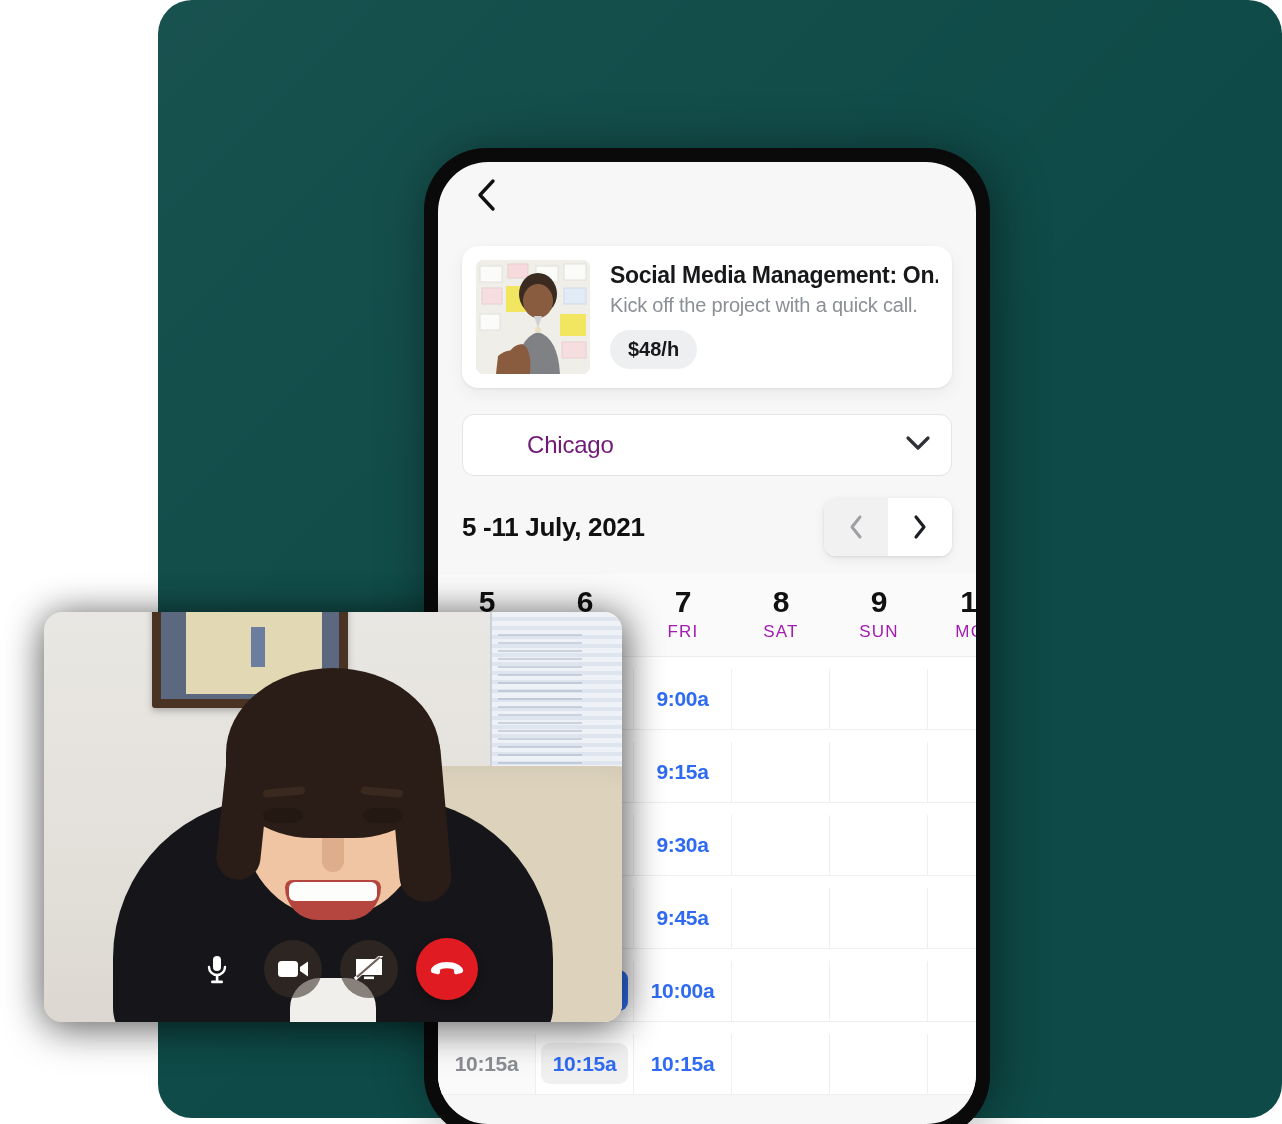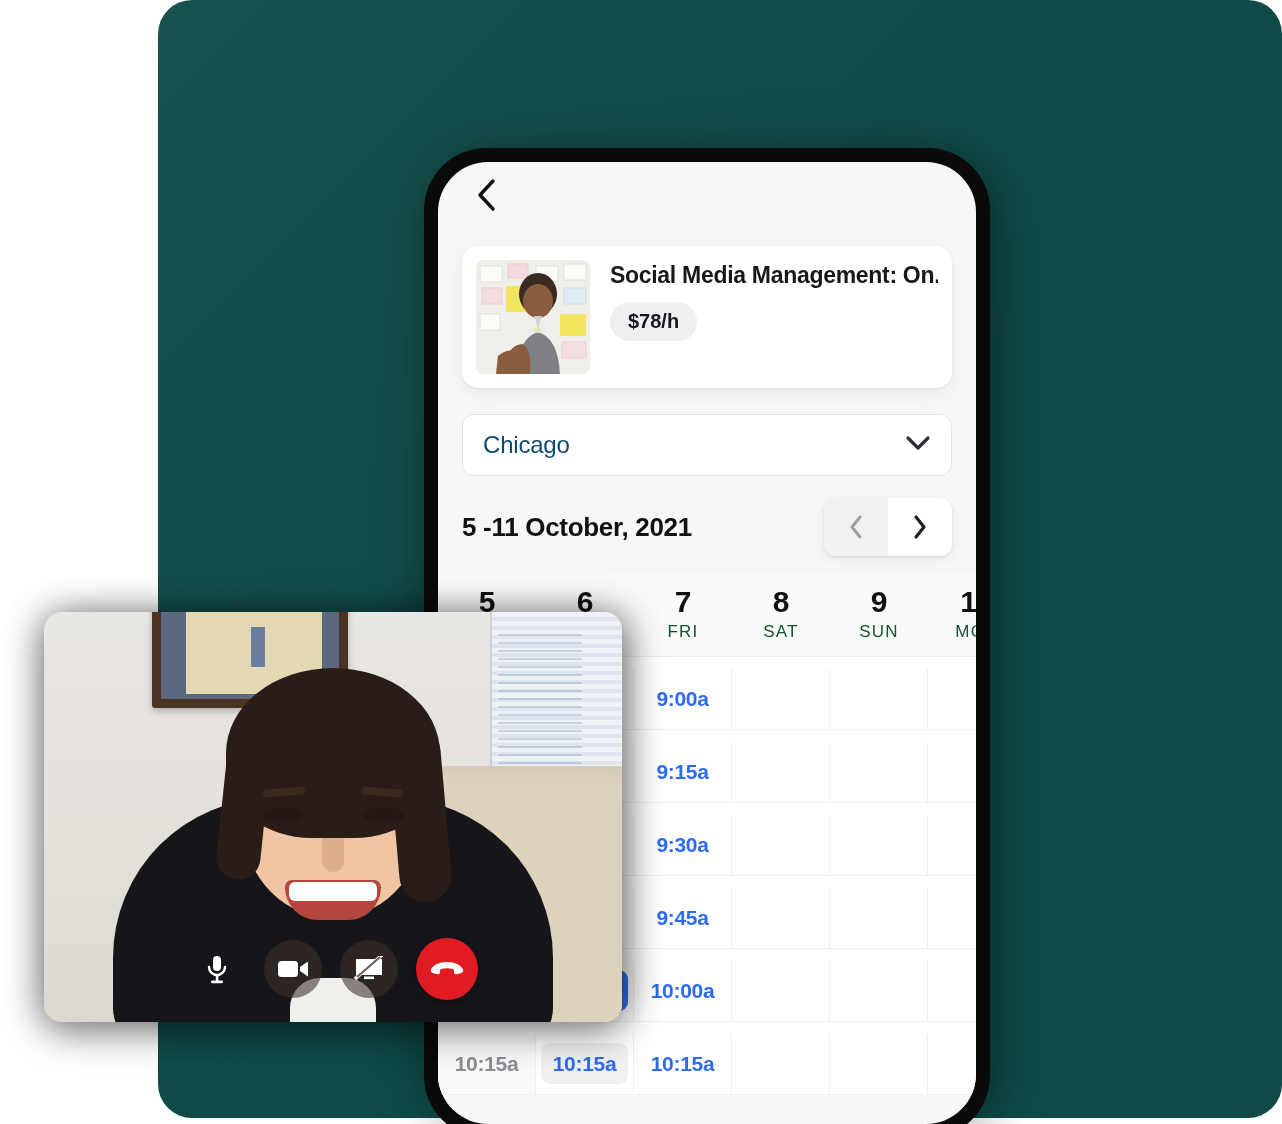--- a/index.html
+++ b/index.html
@@ -107,21 +107,21 @@
   }
 
   
   .loc-wrap { padding: 26px 24px 0 24px; }
   .loc-select {
     display:flex; align-items:center;
     height:62px; background:#fff;
     border:1px solid #e3e4e6; border-radius:12px;
     padding:0 20px; cursor:pointer;
   }
-  .loc-value { font-size:24px; color:#0c4a6e; letter-spacing:-.2px; }
+  .loc-value { font-size:24px; color:#701a75; letter-spacing:-.2px;margin-left:44px; }
   .loc-chev { margin-left:auto; }
 
   
   .range-row {
     display:flex; align-items:center;
     padding: 22px 24px 0 24px;
   }
   .range-label { font-size:26px; font-weight:700; color:#111; letter-spacing:-.3px; }
   .range-nav {
     margin-left:auto; display:flex;
@@ -137,21 +137,21 @@
 
   
   .cal { margin-top:18px; background:#fff; }
   .cal-head {
     display:grid; grid-template-columns: 98px 98px 98px 98px 98px 98px;
     background:#fafafa;
     border-bottom:1px solid #eceded;
   }
   .cal-head .dh { text-align:center; padding:12px 0 14px 0; }
   .dh .dnum { font-size:30px; font-weight:700; color:#111; line-height:1.05; }
-  .dh .dname { font-size:17px; font-weight:500; color:#14532d; letter-spacing:1.2px; margin-top:4px; }
+  .dh .dname { font-size:17px; font-weight:500; color:#a21caf; letter-spacing:1.2px; margin-top:4px; }
   .cal-body { display:grid; grid-template-columns: 98px 98px 98px 98px 98px 98px; }
   .slot {
     height:61px; display:flex; align-items:center; justify-content:center;
     border-right:1px solid #efeff0; border-bottom:1px solid #efeff0;
     font-size:21px; font-weight:600; letter-spacing:-.3px;
     cursor:pointer;
     margin-top:12px;
   }
   .slot.empty { cursor:default; }
   .slot.avail { color:#2f6bf2; }
@@ -298,38 +298,39 @@
               <ellipse cx="62" cy="41" rx="15" ry="17" fill="#8a5c3f"></ellipse>
               <path d="M40 114 q2-36 22-42 q20 6 22 42z" fill="#7f8185"></path>
               <path d="M30 114 q-2-28 16-30 q10 4 8 30z" fill="#8a5c3f"></path>
               <path d="M22 96 q14-12 26 2 l-4 16 -24 0z" fill="#8a5c3f"></path>
               <path d="M58 56 l4 12 4-12z" fill="#cfd1d4"></path>
               <circle cx="62" cy="70" r="3" fill="#e8e2c0"></circle>
             </svg>
           </div>
           <div class="svc-meta">
             <div class="svc-title">Social Media Management: On...</div>
-            <div class="price-pill">$78/h</div>
+            <div class="svc-sub">Kick off the project with a quick call.</div>
+            <div class="price-pill">$48/h</div>
           </div>
         </div>
       </div>
 
       <div class="loc-wrap">
         <div class="loc-select">
           <span class="loc-value">Chicago</span>
           <span class="loc-chev">
             <svg width="26" height="16" viewBox="0 0 26 16">
               <path d="M3 3 L13 13 L23 3" stroke="#2d3136" stroke-width="3.2" fill="none" stroke-linecap="round" stroke-linejoin="round"></path>
             </svg>
           </span>
         </div>
       </div>
 
       <div class="range-row">
-        <div class="range-label">5 -11 October, 2021</div>
+        <div class="range-label">5 -11 July, 2021</div>
         <div class="range-nav">
           <div class="range-btn prev">
             <svg width="16" height="26" viewBox="0 0 16 26">
               <path d="M12 3 L4 13 L12 23" stroke="#9ea0a4" stroke-width="3" fill="none" stroke-linecap="round" stroke-linejoin="round"></path>
             </svg>
           </div>
           <div class="range-btn next">
             <svg width="16" height="26" viewBox="0 0 16 26">
               <path d="M4 3 L12 13 L4 23" stroke="#1c1f23" stroke-width="3.2" fill="none" stroke-linecap="round" stroke-linejoin="round"></path>
             </svg>

